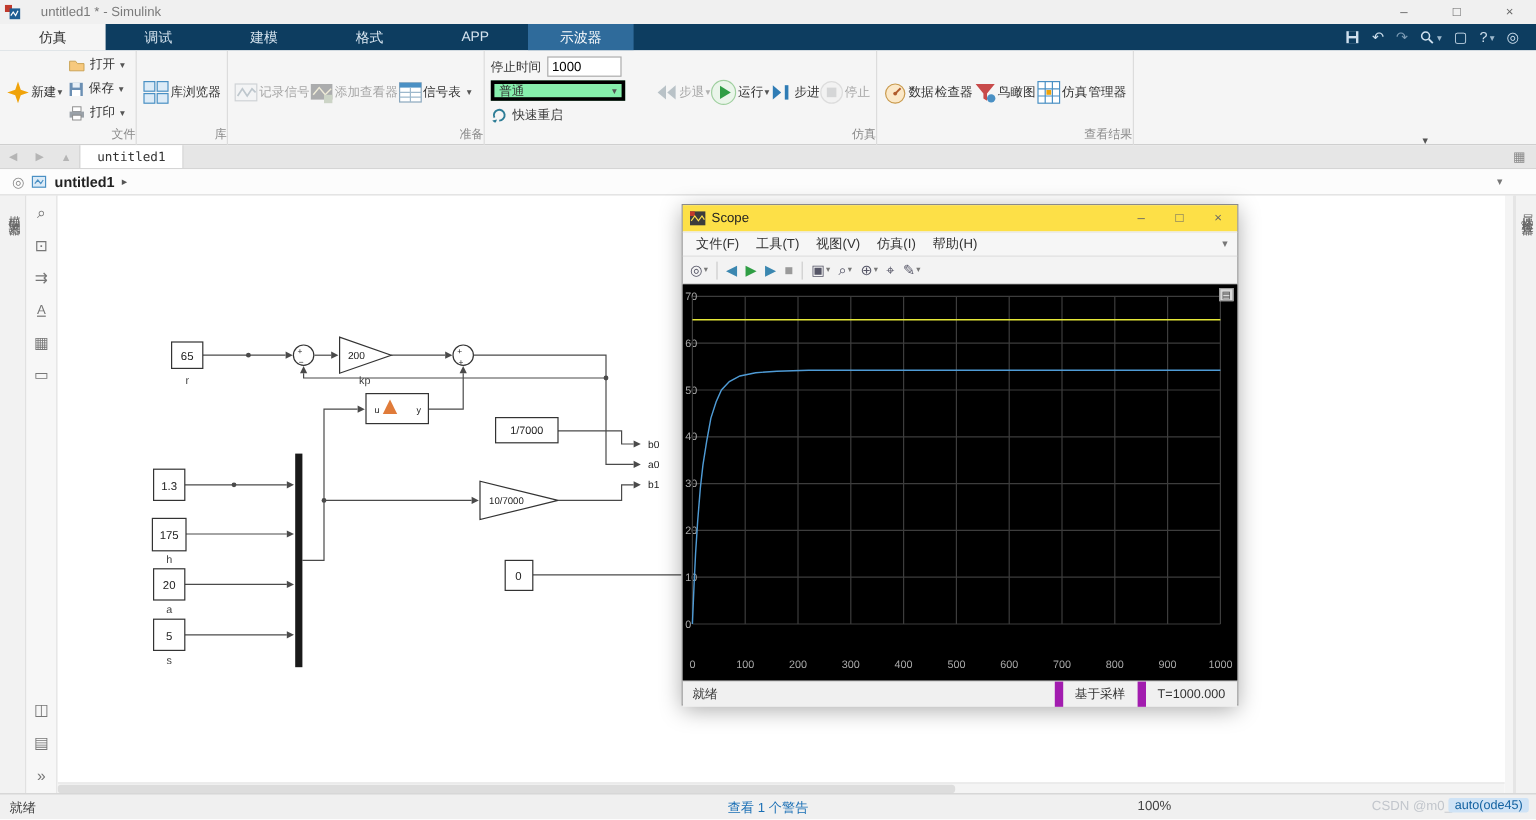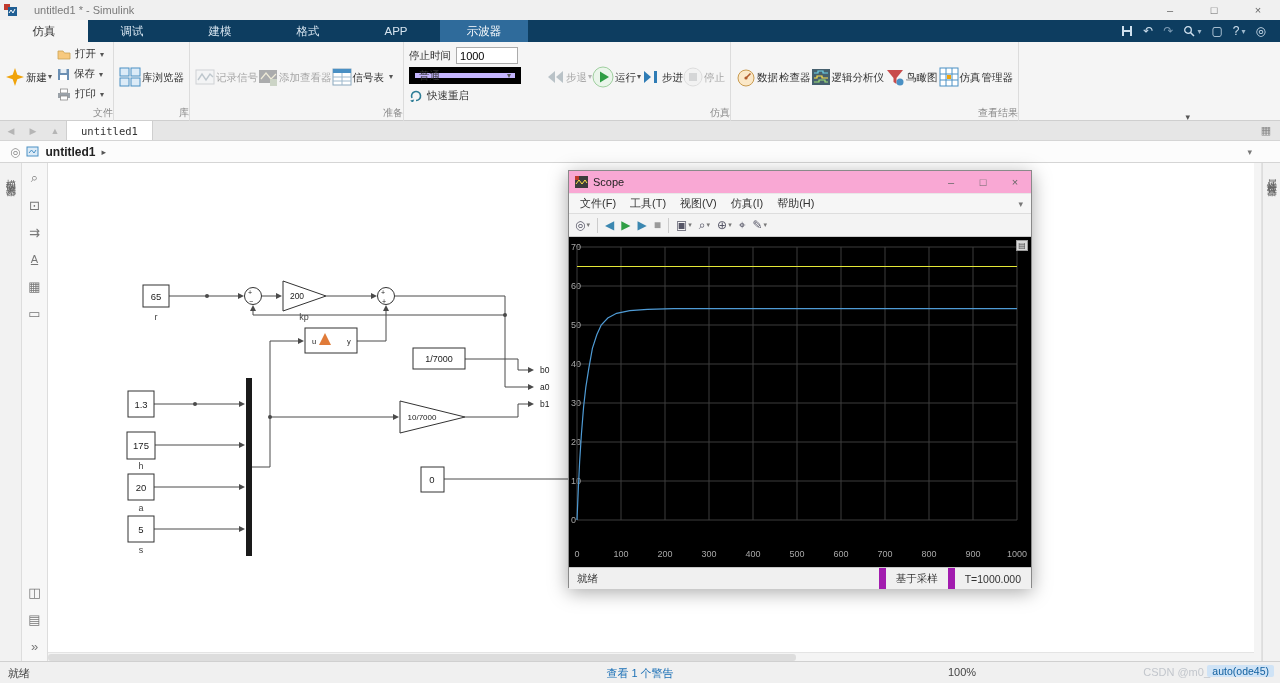--- a/index.html
+++ b/index.html
@@ -36,21 +36,21 @@
   height:64px;cursor:pointer;min-width:48px}
 .rbtn .t{font-size:10.5px;color:#333;line-height:12px;white-space:nowrap}
 .rbtn .dd{font-size:8px;color:#555;line-height:8px}
 .disabled{opacity:.42;filter:grayscale(.7)}
 .smallcol{display:flex;flex-direction:column;justify-content:center;height:64px}
 .smrow{display:flex;align-items:center;gap:4px;height:20px;padding:0 4px;font-size:10.5px;cursor:pointer}
 .smrow .dd{font-size:8px;color:#555}
 .sim-col{display:flex;flex-direction:column;gap:3px;padding-top:5px;margin-right:24px}
 .sim-row{display:flex;align-items:center;gap:5px;height:17px;font-size:10.5px}
 .sim-input{width:62px;height:17px;font-size:11px;border:1px solid #ababab;padding:0 3px;background:#fff}
-.sim-select{width:112px;height:17px;border:6px solid #000000;background:#c4b5fd;display:flex;
+.sim-select{width:112px;height:17px;border:3px solid #000000;background:#86efac;display:flex;
   align-items:center;justify-content:space-between;padding:0 4px;font-size:10.5px;cursor:pointer}
 .sim-select .dd{font-size:8px;color:#555}
 .fastres{display:flex;align-items:center;gap:4px;cursor:pointer}
 .more-dd{position:absolute;right:90px;top:70px;font-size:9px;color:#555;cursor:pointer}
 
 
 .doctabs{position:absolute;top:121px;left:0;right:0;height:20px;background:#e6e6e6;
   display:flex;align-items:stretch;border-bottom:1px solid #d5d5d5}
 .navico{width:22px;display:flex;align-items:center;justify-content:center;color:#b5b5b5;
   font-size:9px;cursor:pointer}
@@ -82,21 +82,21 @@
 .canvas{flex:1;position:relative;background:#fff;overflow:hidden}
 .hscroll{position:absolute;left:0;right:0;bottom:0;height:9px;background:#f4f4f4;border-top:1px solid #e4e4e4}
 .hthumb{position:absolute;left:0;top:1px;height:7px;width:62%;background:#dddddd;border-radius:3px}
 .vscrollcol{width:8px;background:#f4f4f4;border-right:1px solid #e2e2e2}
 .edgecolR{width:18px;background:#f2f2f2;border-left:1px solid #ddd;padding-top:8px;
   display:flex;justify-content:center}
 
 
 .scope{position:absolute;left:568px;top:170px;width:464px;height:418px;background:#fff;
   border:1px solid #8a8a8a;box-shadow:0 4px 18px rgba(0,0,0,.35);z-index:30}
-.scope-title{height:22px;display:flex;align-items:center;padding-left:6px;background:#f9a8d4}
+.scope-title{height:22px;display:flex;align-items:center;padding-left:6px;background:#fde047}
 .scope-title .ttl{font-size:11px;margin-left:5px;color:#222}
 .scope-menu{height:21px;background:#f6f6f6;border-top:1px solid #e8e8e8;border-bottom:1px solid #ddd;
   display:flex;align-items:center;padding-left:4px}
 .scope-menu .mi{padding:0 7px;font-size:11px;cursor:pointer}
 .scope-menu .dd{margin-left:auto;margin-right:8px;color:#777;font-size:9px;cursor:pointer}
 .scope-tools{height:23px;background:#f3f3f3;border-bottom:1px solid #ccc;display:flex;
   align-items:center;padding-left:6px;gap:7px}
 .sticon{display:flex;align-items:center;gap:1px;font-size:12px;color:#556;cursor:pointer}
 .sticon .dd{font-size:7px;color:#777}
 .stsep{width:1px;height:15px;background:#ccc}
@@ -322,30 +322,20 @@
     <div class="rgroup">
       <div class="rgroup-body">
         <div class="rbtn" style="min-width:52px">
           <svg width="20" height="20">
             <circle cx="10" cy="11" r="8" fill="#fbe8c8" stroke="#c99b4f"></circle>
             <path d="M10 11 L14.5 6.5" stroke="#b05b2c" stroke-width="1.6"></path>
             <circle cx="10" cy="11" r="1.6" fill="#b05b2c"></circle>
           </svg>
           <span class="t">数据</span>
           <span class="t">检查器</span>
-        </div>
-        <div class="rbtn" style="min-width:66px">
-          <svg width="20" height="20">
-            <rect x="1" y="2" width="18" height="16" fill="#46606e"></rect>
-            <polyline points="3,6 7,6 7,4 12,4 12,6 17,6" fill="none" stroke="#6fd3e8" stroke-width="1.2"></polyline>
-            <polyline points="3,11 6,11 6,9 11,9 11,11 17,11" fill="none" stroke="#ffe24a" stroke-width="1.2"></polyline>
-            <polyline points="3,15 8,15 8,13 14,13 14,15 17,15" fill="none" stroke="#9fe076" stroke-width="1.2"></polyline>
-          </svg>
-          <span class="t">逻辑分析仪</span>
-          <span class="t"></span>
         </div>
         <div class="rbtn" style="min-width:48px">
           <svg width="20" height="20">
             <path d="M2 3 h16 l-6.5 8 v6 l-3 -2 v-4 z" fill="#c84b4b"></path>
             <circle cx="15" cy="15" r="3.5" fill="#4a90c4"></circle>
           </svg>
           <span class="t">鸟瞰图</span>
           <span class="t"></span>
         </div>
         <div class="rbtn" style="min-width:52px">

